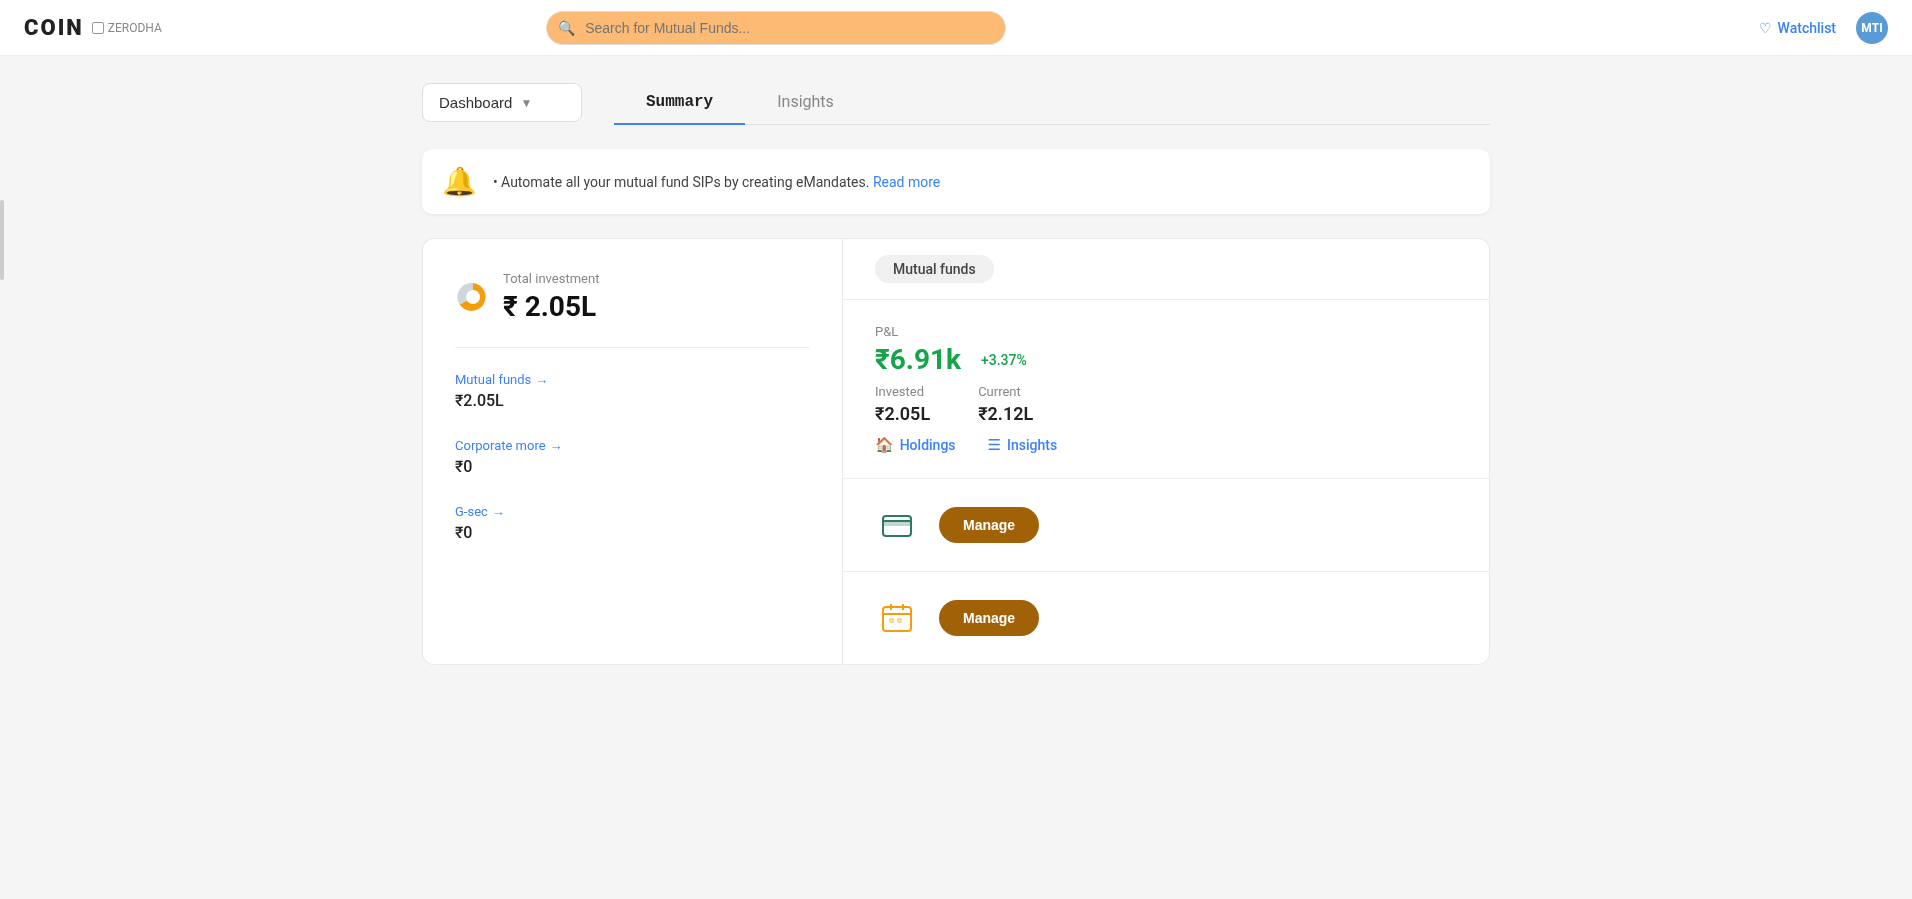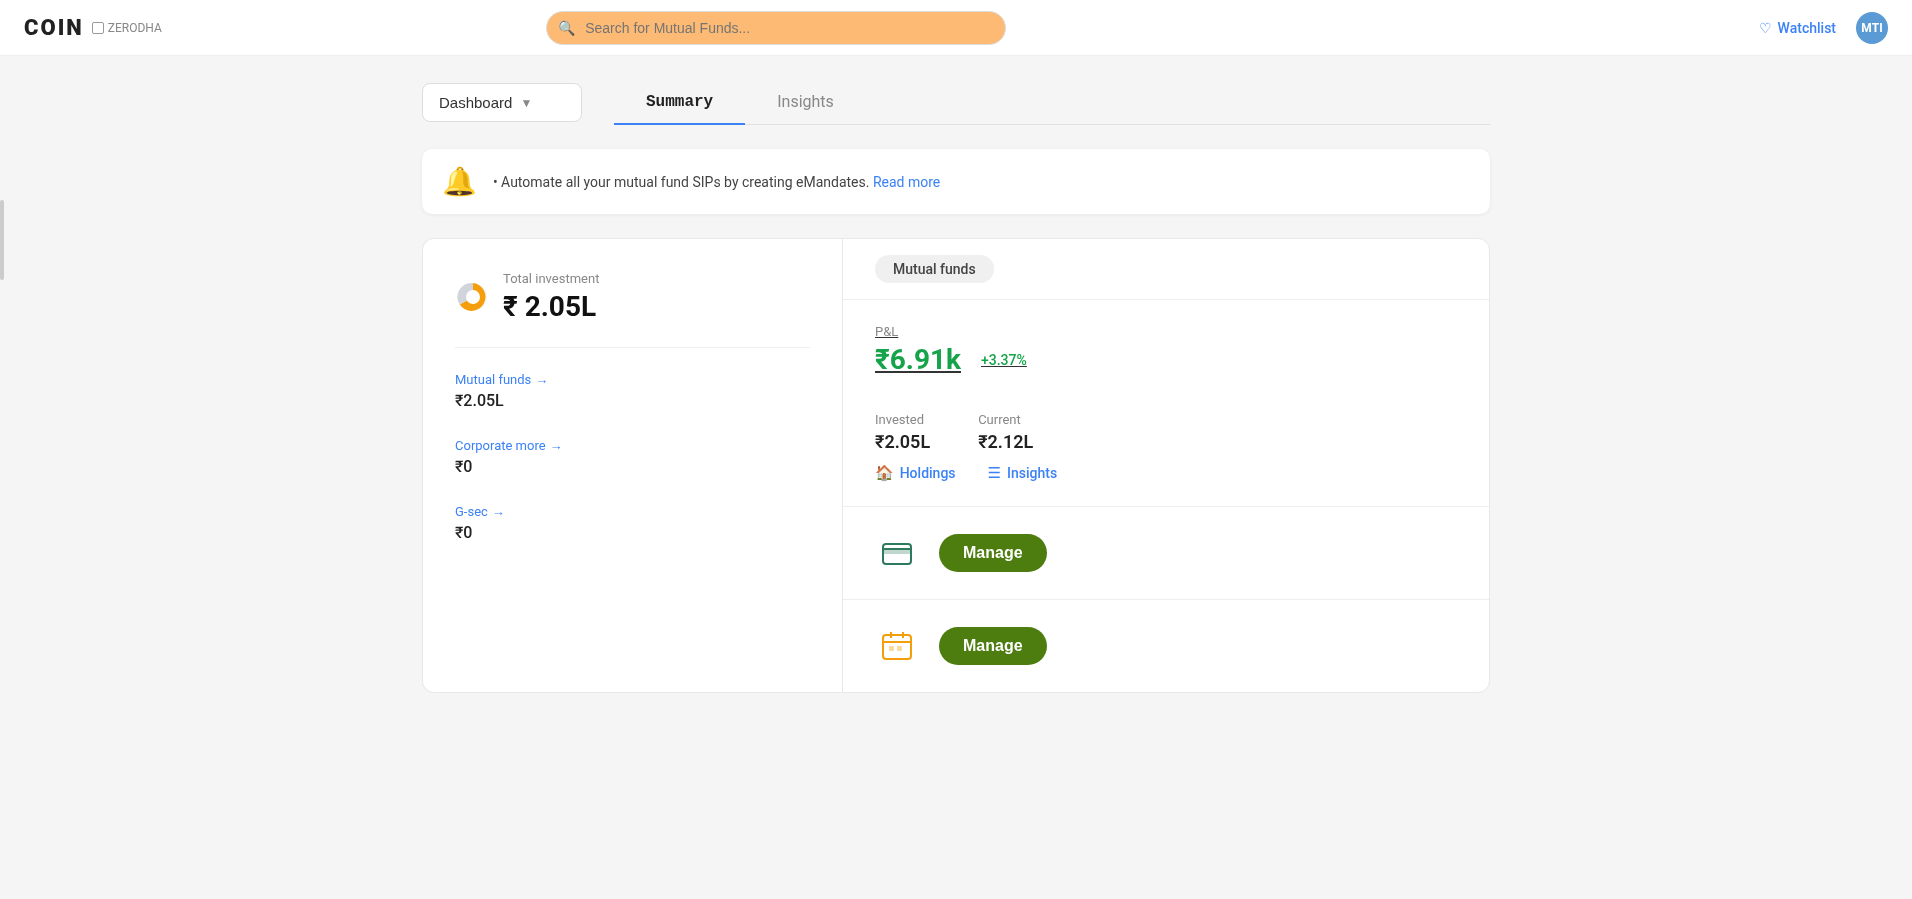--- a/index.html
+++ b/index.html
@@ -258,22 +258,21 @@
       border-radius: 16px;
       padding: 6px 18px;
       font-size: 14px;
       color: #444;
       font-weight: 500;
     }
     .mutual-funds-body {
       padding: 24px 32px;
     }
     .pl-section {
-      margin-bottom: 36px;
-      text-decoration: underline;
+      margin-bottom: 8px;
     }
     .pl-label {
       font-size: 13px;
       color: #888;
       margin-bottom: 4px;
     }
     .pl-row {
       display: flex;
       align-items: center;
       gap: 20px;
@@ -345,26 +344,26 @@
     .info-section-title {
       font-size: 15px;
       color: #888;
       margin-bottom: 4px;
     }
     .info-section-sub {
       font-size: 14px;
       color: #555;
     }
     .manage-btn {
-      background: #4d7c0f;
+      background: #a16207;
       color: #fff;
       border: none;
       border-radius: 20px;
       padding: 10px 24px;
-      font-size: 16px;
+      font-size: 14px;
       font-weight: 600;
       cursor: pointer;
     }
 
     
     .pie-svg { width: 36px; height: 36px; }
 
     
     .left-bar {
       position: fixed;

